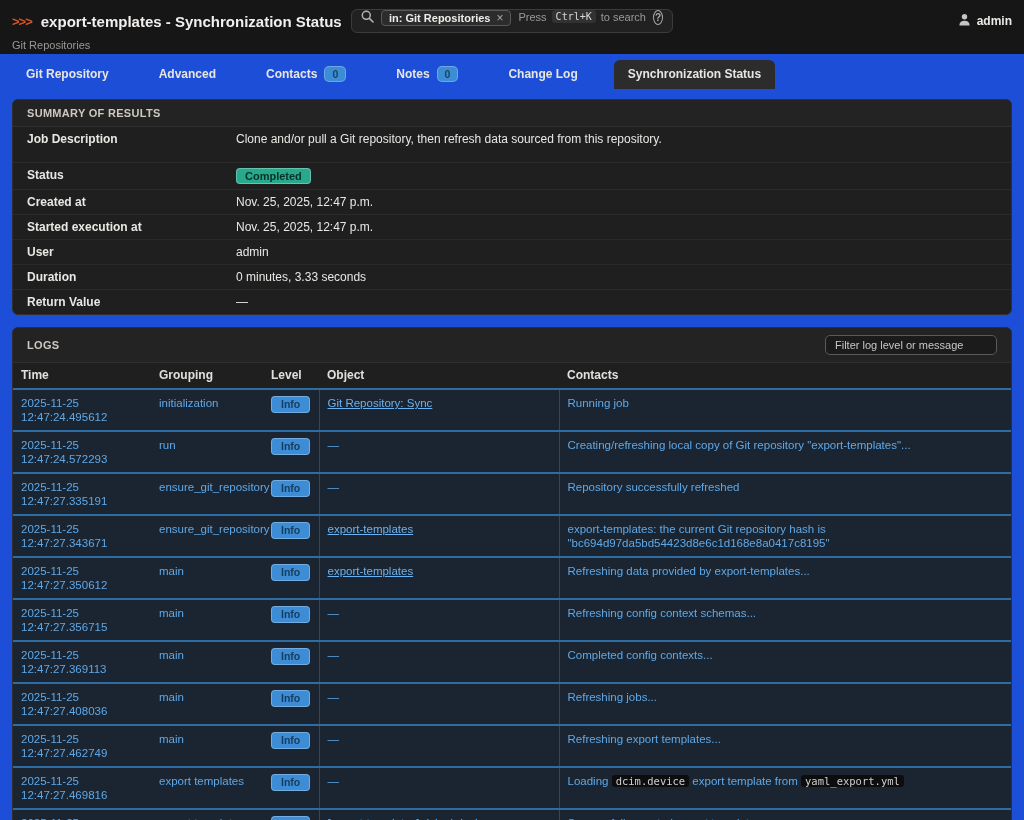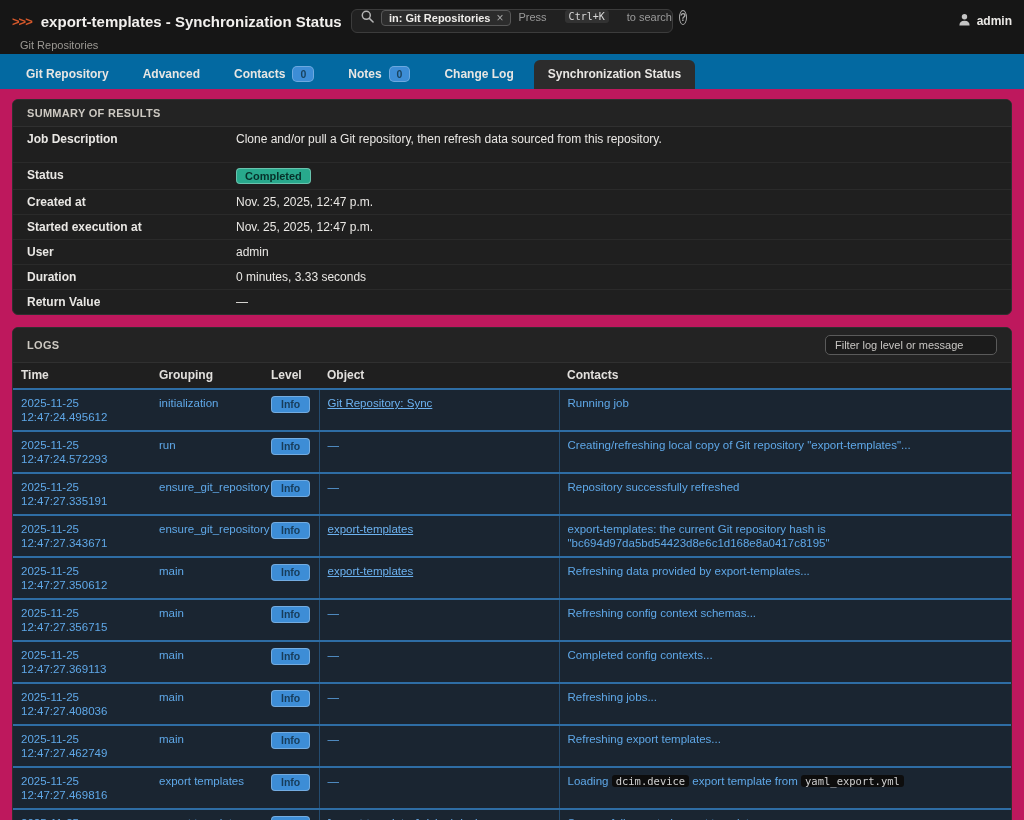--- a/index.html
+++ b/index.html
@@ -21,49 +21,49 @@
     width:322px; height:24px; display:flex; align-items:flex-start; gap:7px;
     background:#212121; border:1px solid #3c3c3c; border-radius:6px; padding:0 9px;
   }
   .search-icon svg { display:block; }
   .scope-chip {
     display:inline-flex; align-items:center; gap:6px;
     background:#2c2c2c; border:1px solid #585858; border-radius:4px;
     padding:1px 7px; font-size:11px; font-weight:700; color:#efedea; white-space:nowrap;
   }
   .chip-x { color:#a8a8a8; font-size:12px; font-weight:400; cursor:pointer; line-height:1; }
-  .search-hint { display:flex; align-items:center; gap:18px; color:#9a9a9a; font-size:11px; white-space:nowrap; }
+  .search-hint { display:flex; align-items:center; gap:5px; color:#9a9a9a; font-size:11px; white-space:nowrap; }
   .search-hint kbd {
     font-family:"DejaVu Sans Mono","Liberation Mono",monospace;
     background:#323232; color:#d8d8d8; border-radius:3px; padding:1px 4px; font-size:10px;
   }
   .help-circle {
     margin-left:auto; width:15px; height:15px; border:1px solid #ababab; border-radius:50%;
     color:#ababab; font-size:10px; font-weight:700; display:flex; align-items:center; justify-content:center;
   }
   .top-right { flex:1; display:flex; justify-content:flex-end; }
   .user-menu { display:flex; align-items:center; gap:6px; font-size:12px; font-weight:700; color:#eceae7; cursor:pointer; }
   .breadcrumb-row { height:18px; display:flex; align-items:center; }
-  .breadcrumb { font-size:11px; color:#9b9893; cursor:pointer;margin-left:8px; }
-
-  
-  .tabs { display:flex; gap:6px; padding:6px 12px 0 12px; background:#0369a1; }
+  .breadcrumb { font-size:11px; color:#9b9893; cursor:pointer; }
+
+  
+  .tabs { display:flex; gap:22px; padding:6px 12px 0 12px; background:#1d4ed8; }
   .tab {
     display:flex; align-items:center; gap:7px;
     padding:6px 14px 7px 14px; font-size:12px; font-weight:700; color:#e8e6e3;
     border-radius:6px 6px 0 0; cursor:pointer; white-space:nowrap;
   }
   .tab.active { background:#2c2c2c; }
   .count-badge {
     background:#3d8dd6; color:#19435f; border:1px solid rgba(255,255,255,.25);
     font-size:10.5px; font-weight:700; border-radius:5px; padding:0 7px; line-height:14px;
   }
 
   
-  .content { flex:1; background:#be185d; padding:10px 12px 0 12px; overflow:hidden; }
+  .content { flex:1; background:#1d4ed8; padding:10px 12px 0 12px; overflow:hidden; }
   .panel { background:#1f1f1f; border:1px solid #2f2f2f; border-radius:6px; overflow:hidden; }
   .panel + .panel { margin-top:12px; }
   .panel-header {
     background:#232323; border-bottom:1px solid #303030;
     padding:7px 14px; font-size:11px; font-weight:700; color:#cdc9c2; letter-spacing:.3px;
     display:flex; align-items:center; justify-content:space-between;
   }
 
   
   .srow { display:flex; align-items:flex-start; padding:5px 0; border-top:1px solid #2a2a2a; }

